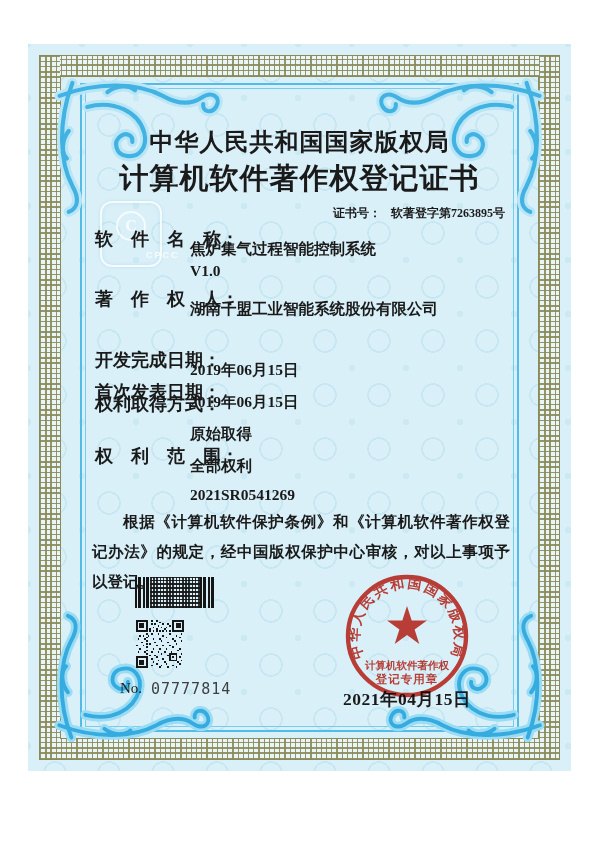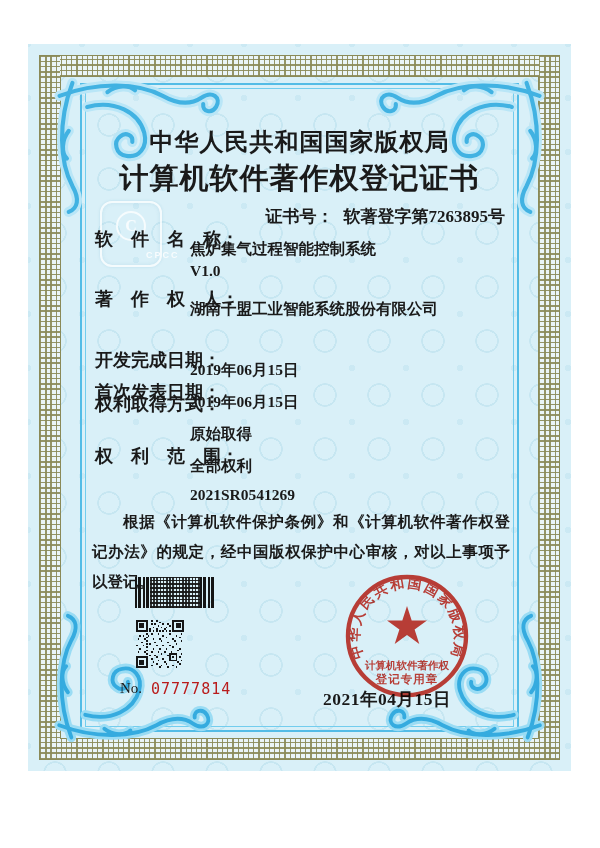--- a/index.html
+++ b/index.html
@@ -37,43 +37,43 @@
           border-radius:12px;box-shadow:0 0 3px rgba(140,190,212,.45), inset 0 0 4px rgba(140,190,212,.35);
           opacity:.85;}
   .emboss-circle{position:absolute;left:14px;top:8px;width:26px;height:26px;border:2px solid rgba(255,255,255,.9);
           border-radius:50%;color:rgba(255,255,255,.95);font-size:16px;font-weight:bold;text-align:center;line-height:26px;}
   .emboss-letters{position:absolute;left:0;right:0;bottom:5px;text-align:center;font-size:9px;letter-spacing:2px;
           color:rgba(255,255,255,.95);font-weight:bold;font-family:"Liberation Sans",sans-serif;margin-left:44px;}
   
   .t-center{position:absolute;left:28px;width:543px;text-align:center;}
   .authority{top:126px;font-size:24px;font-weight:bold;letter-spacing:1px;}
   .cert-title{top:159px;font-size:29px;font-weight:bold;letter-spacing:1px;}
-  .certno{position:absolute;top:205px;right:95px;font-size:17px;font-weight:bold;}
+  .certno{position:absolute;top:205px;right:95px;font-size:12px;font-weight:bold;}
   .certno span{display:inline-block;}
   .certno .gap{width:10px;}
   .row-label{position:absolute;left:95px;font-size:18px;font-weight:bold;white-space:nowrap;}
   .row-value{position:absolute;left:190px;font-size:15.5px;font-weight:bold;white-space:nowrap;margin-top:12px;}
   .statement{position:absolute;left:92px;top:507px;width:418px;font-size:15.5px;font-weight:bold;
              line-height:30px;text-indent:31px;text-align:justify;}
   
   .barcode{position:absolute;left:135px;top:577px;width:80px;height:31px;display:flex;}
   .bc-side{width:15px;height:100%;
      background:repeating-linear-gradient(90deg,#151515 0 2px,transparent 2px 3.5px,#151515 3.5px 6.5px,transparent 6.5px 8px);}
   .bc-mid{flex:1;height:100%;
      background:
        repeating-linear-gradient(0deg, rgba(20,20,20,.92) 0 1.8px, transparent 1.8px 3.8px),
        repeating-linear-gradient(90deg, rgba(20,20,20,.85) 0 1.6px, transparent 1.6px 3.2px);}
   
   .qr{position:absolute;left:135px;top:620px;width:50px;height:48px;}
   
   .serial-prefix{position:absolute;left:120px;top:680px;font-size:15px;}
   .serial-number{position:absolute;left:151px;top:680px;font-size:15px;letter-spacing:1px;
-                 font-family:"DejaVu Sans Mono","Liberation Mono",monospace;color:#b91c1c;}
+                 font-family:"DejaVu Sans Mono","Liberation Mono",monospace;color:#404040;}
   
-  .issue-date{position:absolute;left:323px;top:687px;width:168px;text-align:left;
+  .issue-date{position:absolute;left:323px;top:687px;width:168px;text-align:center;
               font-size:17.5px;font-weight:bold;letter-spacing:.5px;z-index:2;}
   .seal{position:absolute;left:339px;top:568px;width:136px;height:136px;z-index:3;
         mix-blend-mode:multiply;opacity:.96;}
 </style>
 </head>
 <body>
 
 <div class="page">
 
   <div class="cert">

